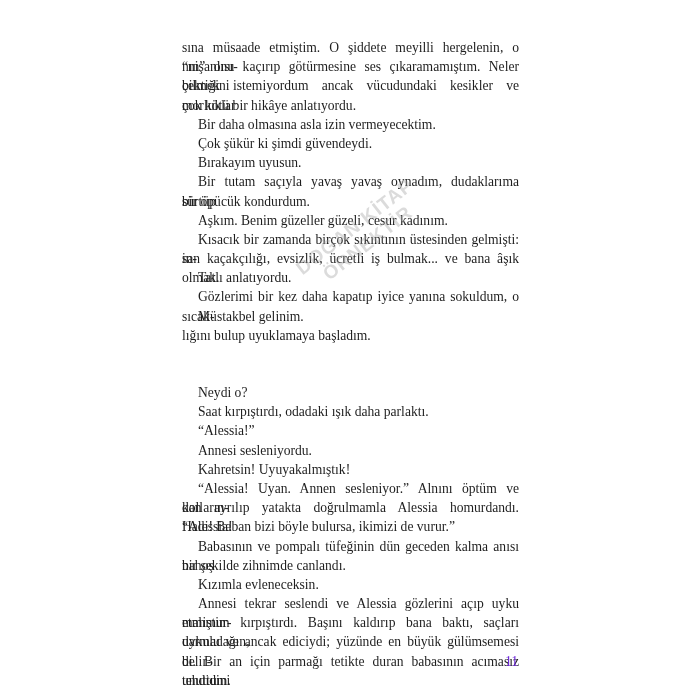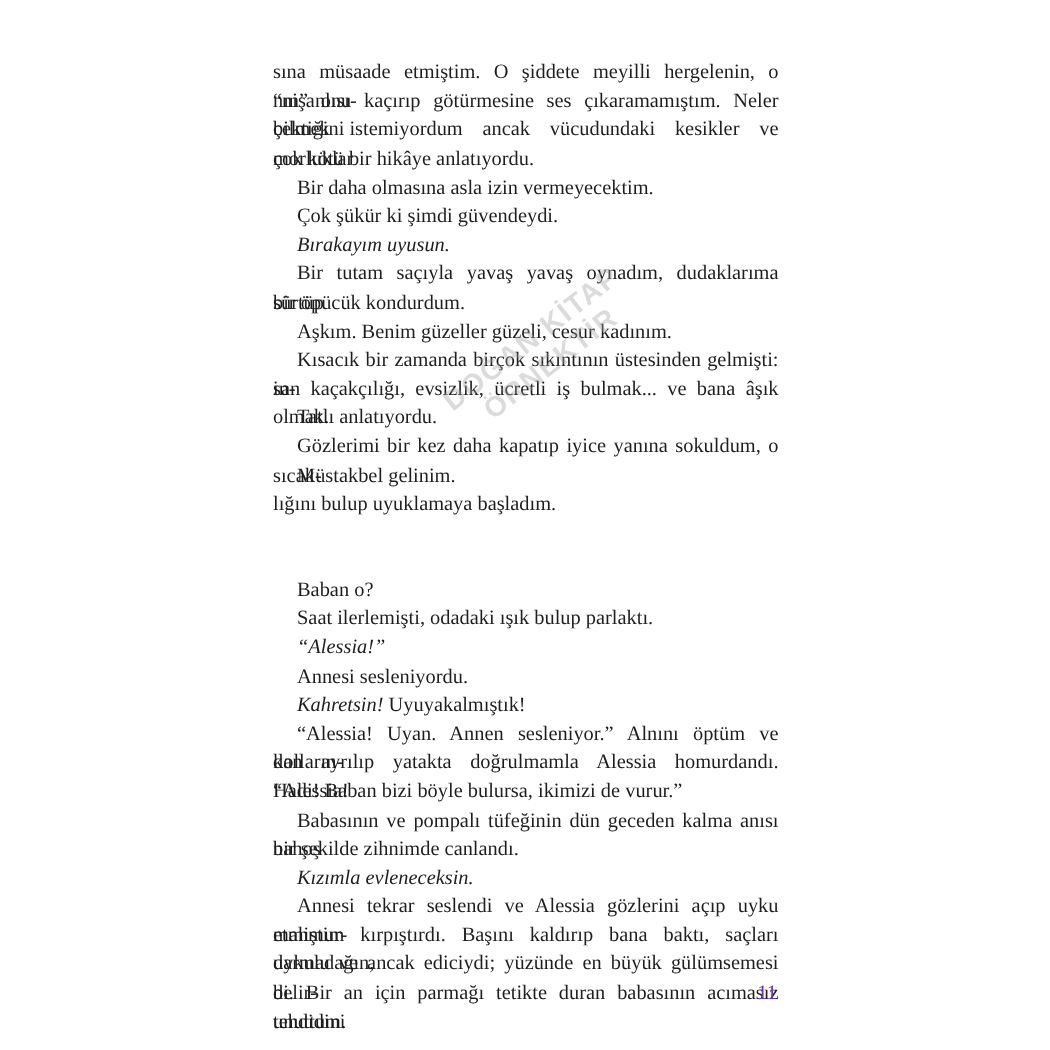--- a/index.html
+++ b/index.html
@@ -28,21 +28,21 @@
       white-space: nowrap;
       display: block;
       height: 19.2px;
     }
     .justify {
       text-align-last: justify;
       white-space: normal;
       text-align: justify;
     }
     .indent { text-indent: 16px; }
-    .italic { font-style: italic; }
+    .italic { }
     .section-break { height: 38px; }
     .page-number {
       position: absolute;
       right: 182px;
       top: 654px;
       font-size: 13.6px;
       font-family: "Liberation Serif", "DejaVu Serif", serif;
       color: #6d28d9;
     }
     .watermark {
@@ -79,22 +79,22 @@
       <div class="line indent">Aşkım. Benim güzeller güzeli, cesur kadınım.</div>
       <div class="line indent justify">Kısacık bir zamanda birçok sıkıntının üstesinden gelmişti: in-</div>
       <div class="line justify">san kaçakçılığı, evsizlik, ücretli iş bulmak... ve bana âşık olmak.</div>
       <div class="line indent">Tatlı anlatıyordu.</div>
       <div class="line indent justify">Gözlerimi bir kez daha kapatıp iyice yanına sokuldum, o sıcak-</div>
       <div class="line indent">Müstakbel gelinim.</div>
       <div class="line">lığını bulup uyuklamaya başladım.</div>
     </div>
   <div class="section-break"></div>
   <div id="block-2">
-      <div class="line indent">Baban o?</div>
-      <div class="line indent">Saat ilerlemişti, odadaki ışık bulup parlaktı.</div>
+      <div class="line indent">Neydi o?</div>
+      <div class="line indent">Saat kırpıştırdı, odadaki ışık daha parlaktı.</div>
       <div class="line indent italic">“Alessia!”</div>
       <div class="line indent">Annesi sesleniyordu.</div>
       <div class="line indent"><span class="italic">Kahretsin!</span><span> Uyuyakalmıştık!</span></div>
       <div class="line indent justify">“Alessia! Uyan. Annen sesleniyor.” Alnını öptüm ve kolların-</div>
       <div class="line justify">dan ayrılıp yatakta doğrulmamla Alessia homurdandı. “Alessia!</div>
       <div class="line">Hadi! Baban bizi böyle bulursa, ikimizi de vurur.”</div>
       <div class="line indent justify">Babasının ve pompalı tüfeğinin dün geceden kalma anısı nahoş</div>
       <div class="line">bir şekilde zihnimde canlandı.</div>
       <div class="line indent italic">Kızımla evleneceksin.</div>
       <div class="line indent justify">Annesi tekrar seslendi ve Alessia gözlerini açıp uyku mahmur-</div>

